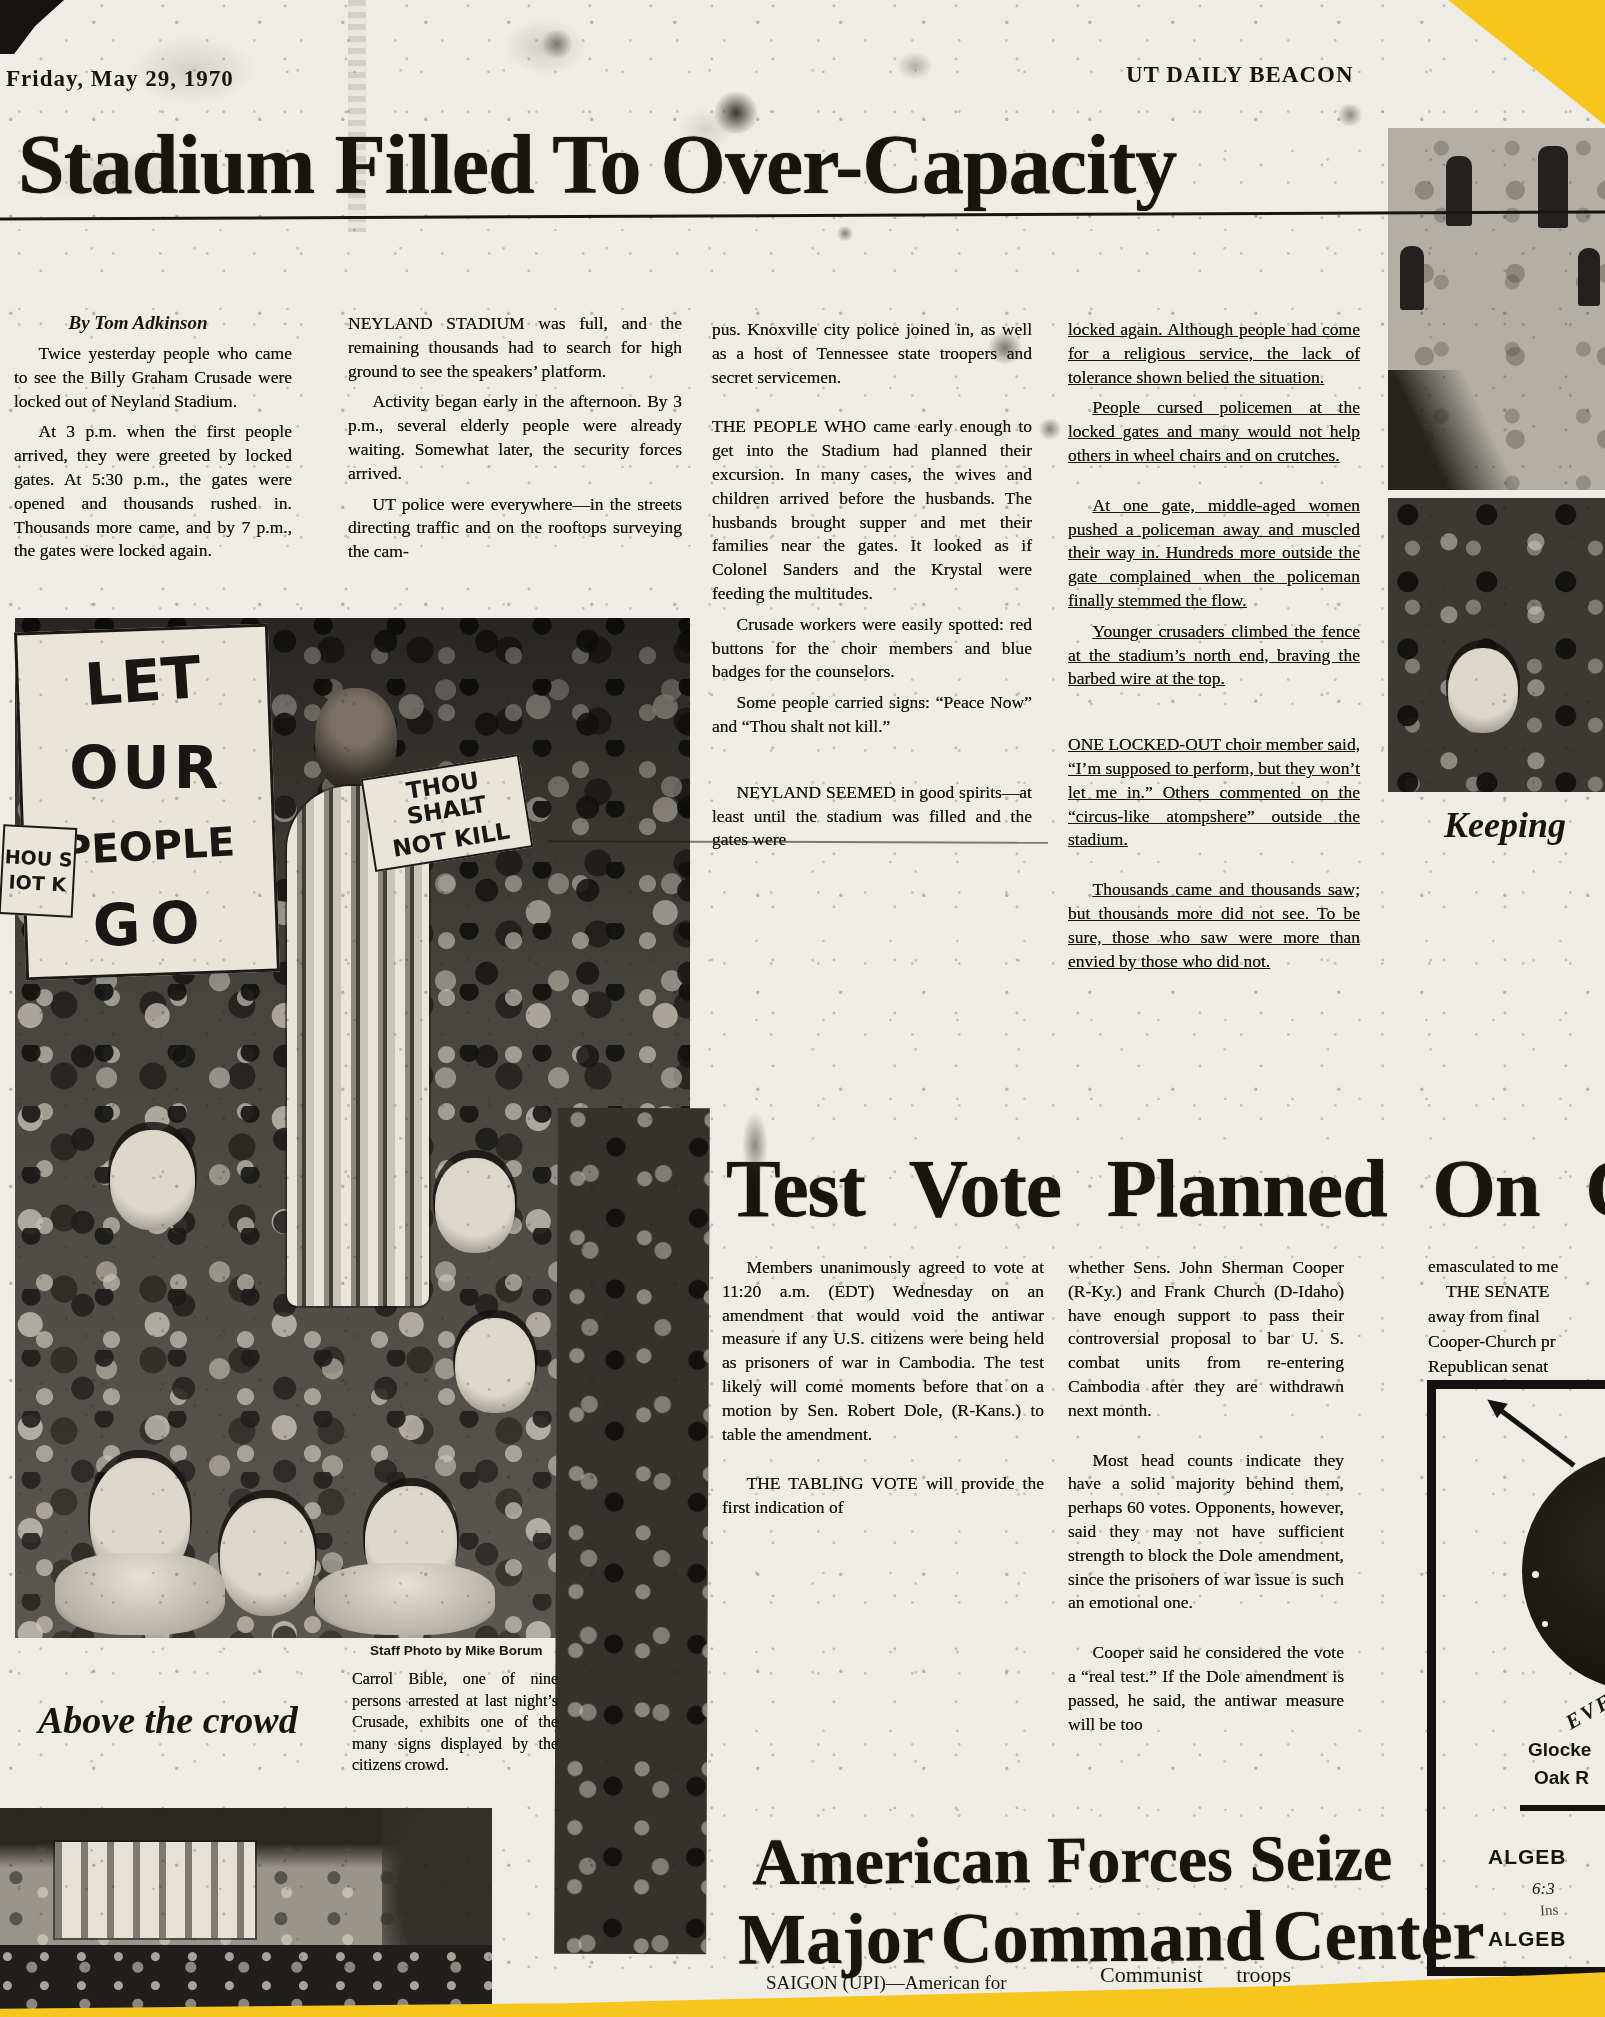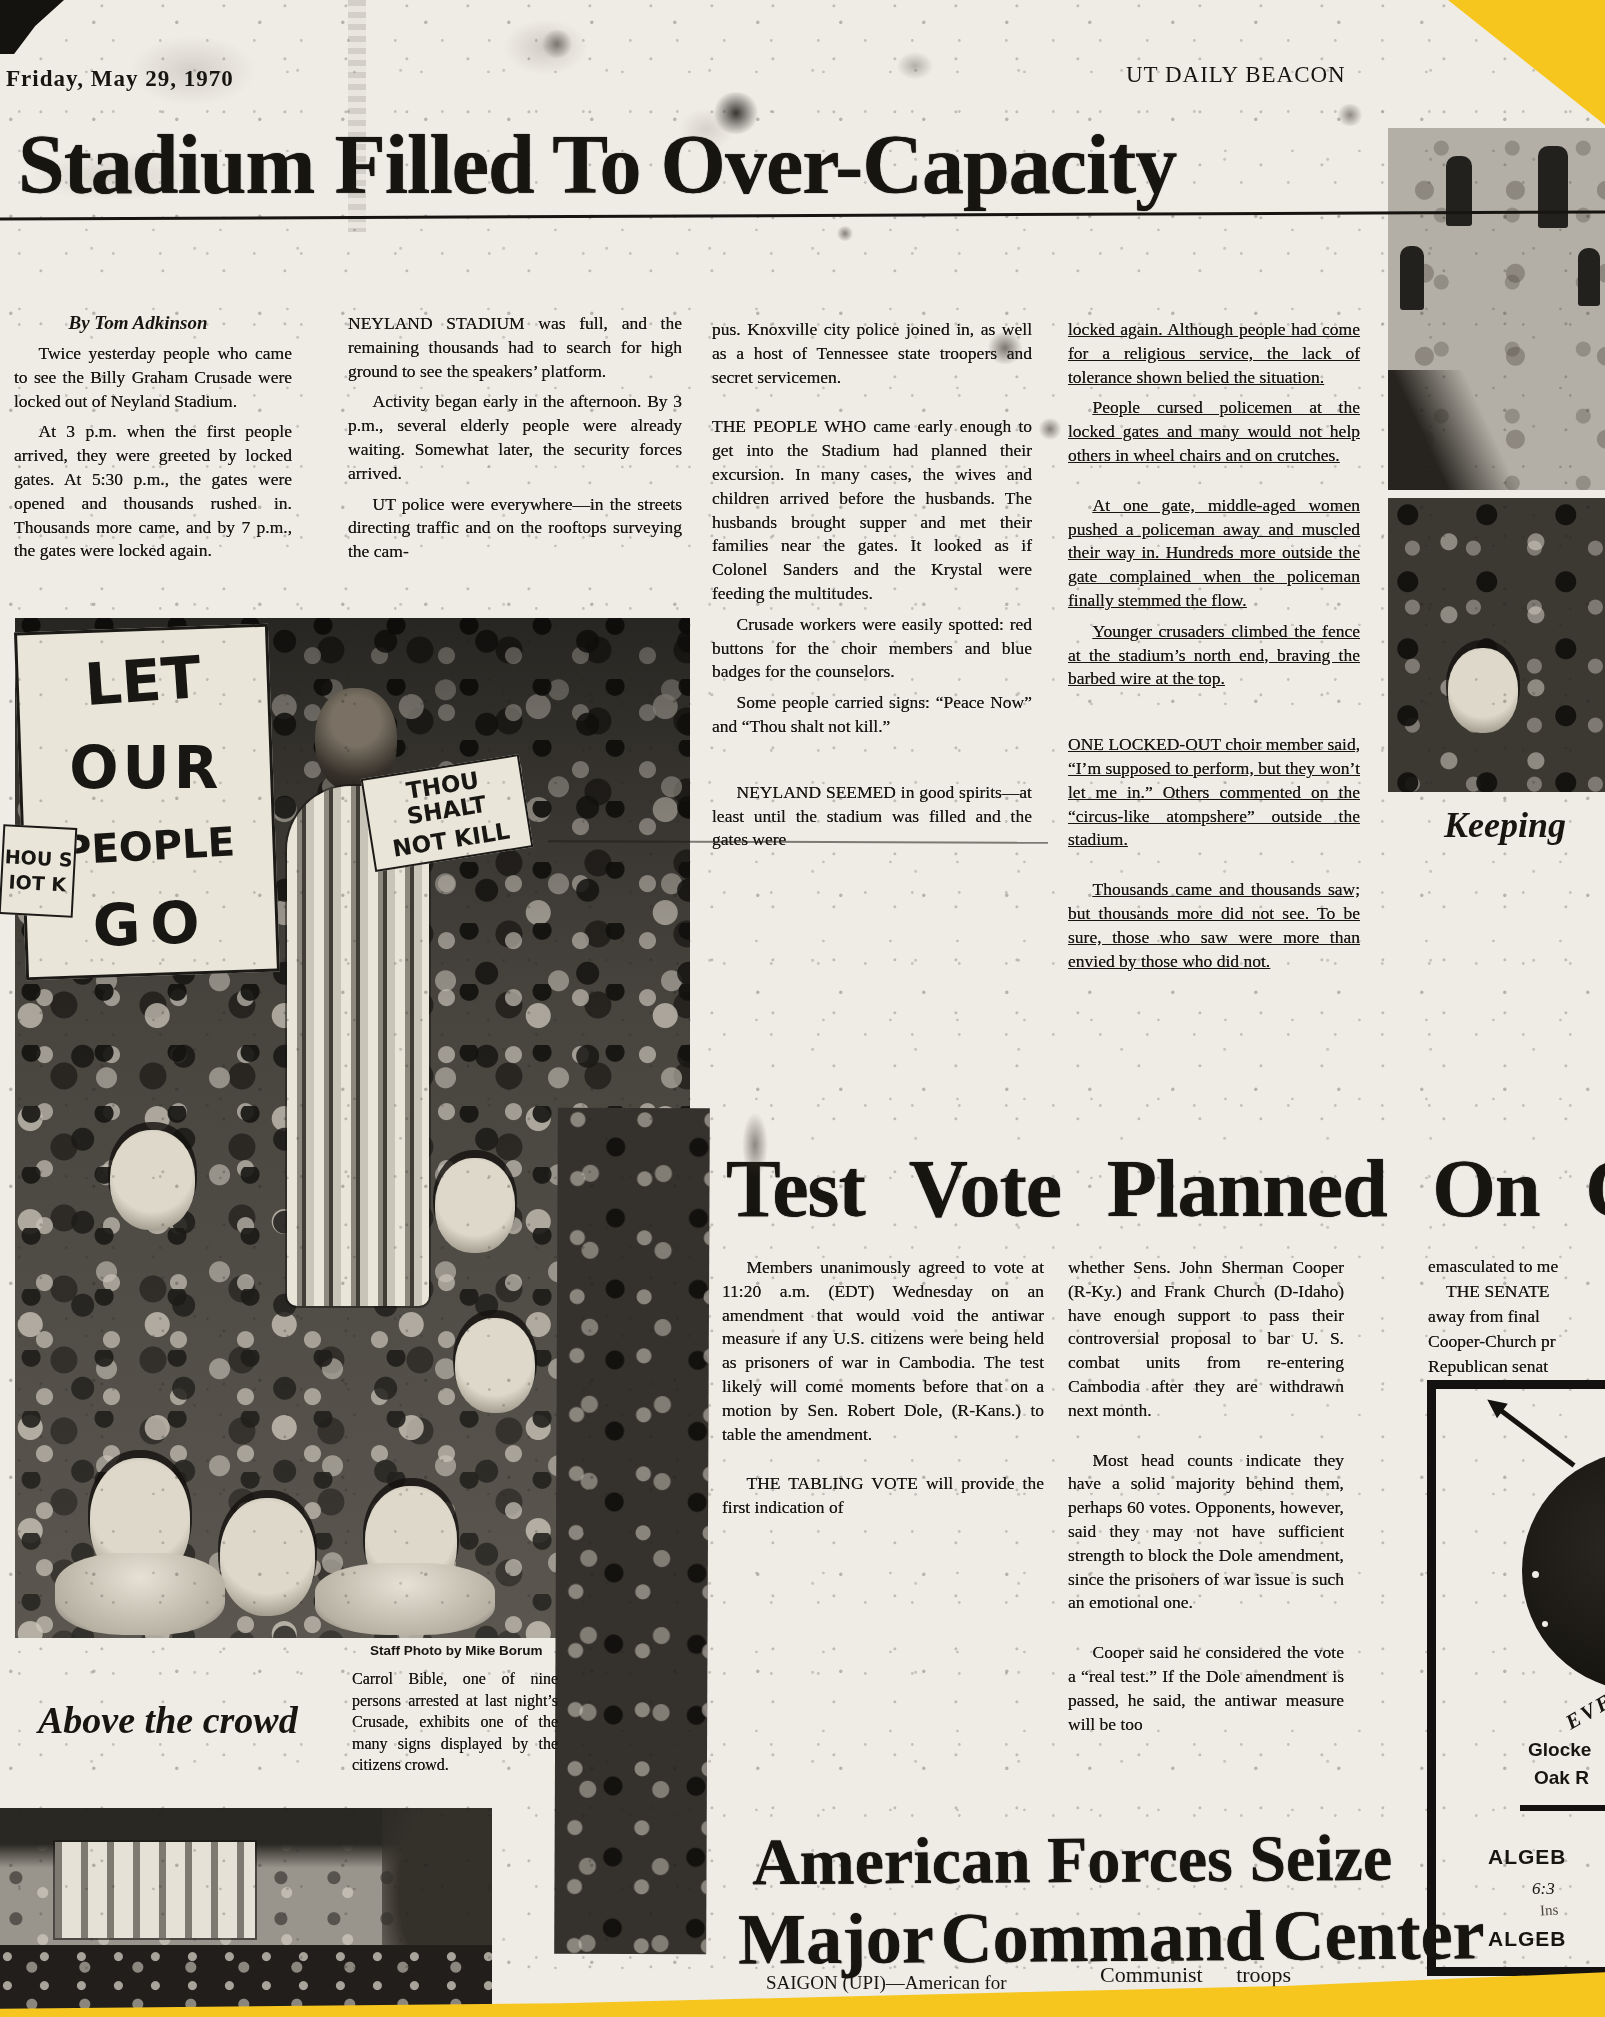--- a/index.html
+++ b/index.html
@@ -34,21 +34,21 @@
   .sm2{left:986px;top:332px;width:38px;height:32px;background:radial-gradient(circle,rgba(45,40,34,.6),rgba(45,40,34,0) 70%);}
   .sm3{left:1038px;top:418px;width:24px;height:22px;background:radial-gradient(circle,rgba(45,40,34,.55),rgba(45,40,34,0) 70%);}
   .sm4{left:836px;top:226px;width:18px;height:15px;background:radial-gradient(circle,rgba(45,40,34,.55),rgba(45,40,34,0) 70%);}
   .sm5{left:1336px;top:104px;width:28px;height:22px;background:radial-gradient(circle,rgba(45,40,34,.5),rgba(45,40,34,0) 70%);}
   .sm6{left:742px;top:1112px;width:26px;height:66px;background:radial-gradient(ellipse,rgba(60,54,46,.55),rgba(60,54,46,0) 70%);}
   .sm7{left:540px;top:30px;width:34px;height:28px;background:radial-gradient(circle,rgba(45,40,34,.55),rgba(45,40,34,0) 70%);}
   .artifact-line{left:548px;top:841px;width:500px;height:2px;background:rgba(30,27,22,.55);transform:rotate(.2deg);z-index:12;}
 
   
   .m-date{left:6px;top:66px;font-weight:bold;font-size:23px;letter-spacing:1px;z-index:10;}
-  .m-paper{left:1126px;top:62px;font-weight:normal;font-size:23px;letter-spacing:1px;z-index:10;}
+  .m-paper{left:1126px;top:62px;font-weight:bold;font-size:23px;letter-spacing:1px;z-index:10;}
   .m-rule{left:-4px;top:214px;width:1613px;height:3px;background:#171511;transform:rotate(-.25deg);z-index:10;}
 
   
   .hl1{left:18px;top:116px;font-size:84px;font-weight:bold;white-space:nowrap;margin:0;z-index:11;
        letter-spacing:-1px;text-shadow:0 0 1px #17150f;}
   .hl2{left:726px;top:1142px;font-size:82px;font-weight:bold;white-space:nowrap;margin:0;z-index:11;
        word-spacing:26px;letter-spacing:-1px;text-shadow:0 0 1px #17150f;}
   .hl3a{left:752px;top:1822px;font-size:66px;font-weight:bold;white-space:nowrap;margin:0;z-index:11;
        transform:rotate(-.4deg);text-shadow:0 0 1px #17150f;}
   .hl3b{left:738px;top:1896px;font-size:72px;font-weight:bold;white-space:nowrap;margin:0;z-index:11;

